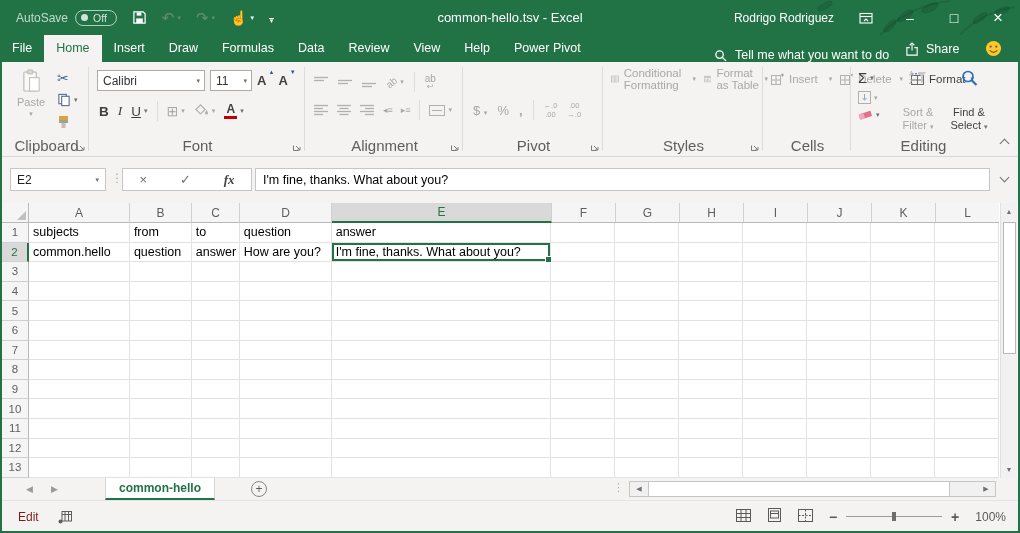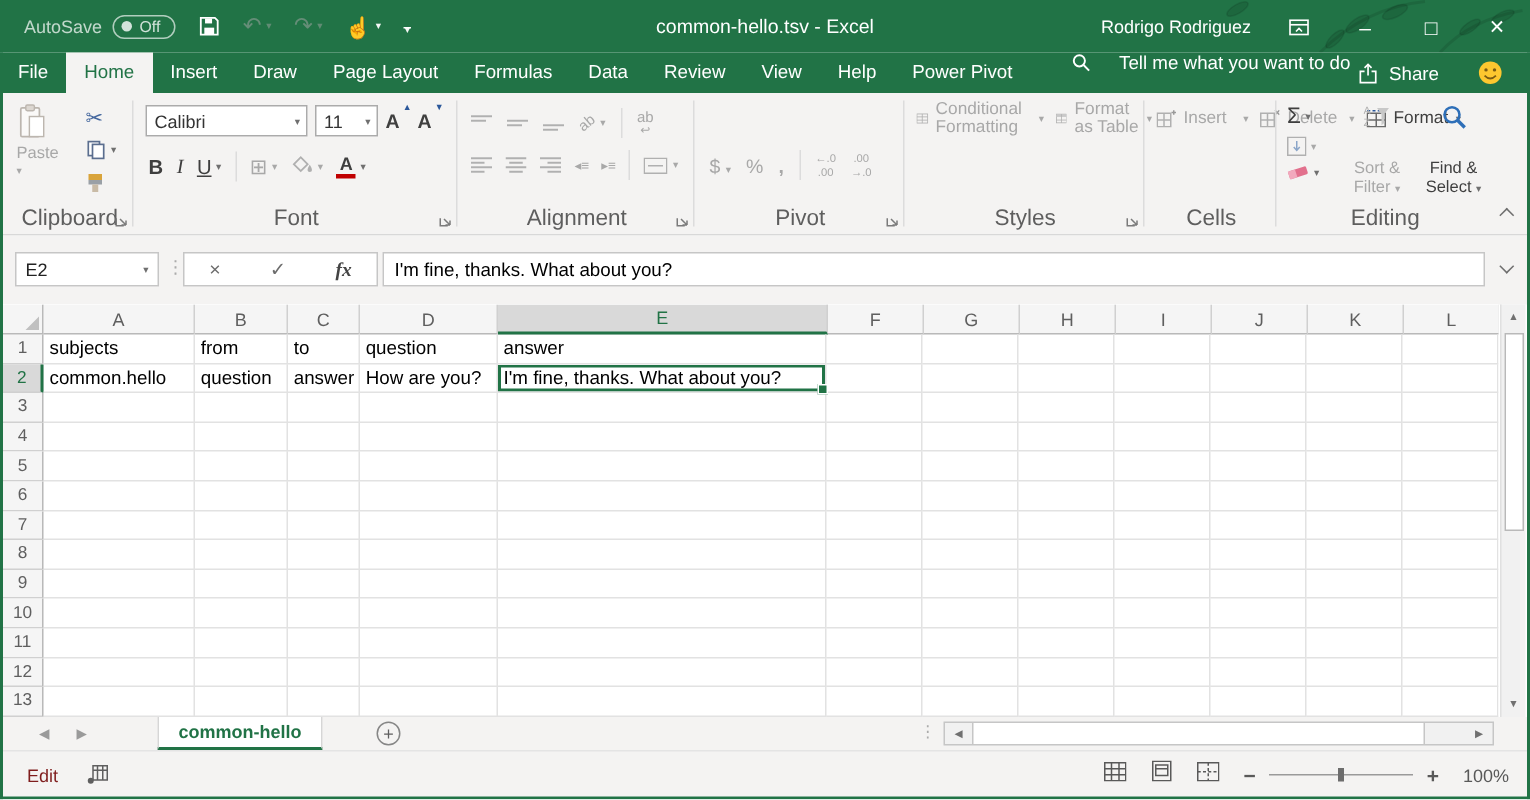--- a/index.html
+++ b/index.html
@@ -18,38 +18,38 @@
   .qcaret{font-size:7px;opacity:.95;}
   .title{position:absolute;left:0;right:0;top:0;height:35px;display:flex;align-items:center;justify-content:center;
          font-size:13px;z-index:1;}
   .tb-right{position:absolute;right:0;top:0;height:35px;display:flex;align-items:center;z-index:2;}
   .user{font-size:12px;margin-right:10px;}
   .winbtn{width:44px;height:35px;display:flex;align-items:center;justify-content:center;font-size:14px;color:#fff;}
   
   .tabrow{position:absolute;top:35px;left:0;right:0;height:27px;background:#217346;display:flex;align-items:stretch;}
   .rtab{padding:0 12px;line-height:27px;font-size:12.5px;color:#fff;white-space:nowrap;}
   .rtab.active{background:#f4f3f2;color:#217346;}
-  .tellme{position:absolute;left:714px;top:0;height:27px;display:flex;align-items:flex-start;gap:19px;color:#fff;font-size:12.5px;}
+  .tellme{position:absolute;left:714px;top:0;height:27px;display:flex;align-items:flex-end;gap:8px;color:#fff;font-size:12.5px;}
   .sharebox{position:absolute;left:905px;top:0;height:27px;display:flex;align-items:center;gap:6px;color:#fff;font-size:12.5px;}
   .smileybox{position:absolute;left:985px;top:5px;height:17px;}
   
   .ribbon{position:absolute;top:62px;left:2px;right:2px;height:95px;background:#f4f3f2;border-bottom:1px solid #d8d8d8;
           box-sizing:border-box;color:#3f3f3f;}
   .rgroup{position:absolute;top:0;bottom:0;}
   .gsep{position:absolute;top:5px;bottom:5px;width:1px;background:#dcdcdc;}
   .glabel{position:absolute;bottom:2px;left:0;right:0;text-align:center;font-size:15px;color:#5e5e5e;}
   .launcher{position:absolute;right:3px;bottom:4px;}
   .dis{color:#a8a8a8 !important;}
   .car{font-size:7px;color:#6f6f6f;font-weight:normal;font-style:normal;}
   .dis .car,.car.dis{color:#b8b8b8;}
   .rg-clip{left:2px;width:85px;}   .rg-font{left:88px;width:215px;}
   .rg-align{left:304px;width:157px;} .rg-num{left:462px;width:139px;}
   .rg-styles{left:602px;width:159px;} .rg-cells{left:762px;width:87px;}
   .rg-edit{left:850px;width:143px;}
-  .paste-btn{position:absolute;left:7px;top:7px;width:40px;display:flex;flex-direction:column;gap:2px;
+  .paste-btn{position:absolute;left:7px;top:7px;width:40px;display:flex;flex-direction:column;align-items:center;gap:2px;
              font-size:11px;color:#a8a8a8;}
   .clip-mini{position:absolute;left:53px;top:9px;display:flex;flex-direction:column;gap:8px;align-items:flex-start;}
   .mini-item{display:flex;align-items:center;gap:3px;}
   .font-row1{position:absolute;left:7px;top:8px;display:flex;gap:5px;align-items:center;}
   .font-row2{position:absolute;left:9px;top:39px;display:flex;gap:9px;align-items:center;font-size:13.5px;color:#3f3f3f;}
   .combo{height:21px;background:#fff;border:1px solid #ababab;display:flex;align-items:center;font-size:12px;color:#333;
          box-sizing:border-box;}
   .combo .ctext{flex:1;padding-left:5px;white-space:nowrap;overflow:hidden;}
   .combo .car{padding:0 4px;}
   .fbold{font-weight:bold;}
@@ -209,21 +209,20 @@
       <span class="winbtn" style="font-size:17px;">×</span>
     </div>
   </div>
 
   <div class="tabrow">
     <div id="ribbon-tabs" style="display:flex;">
         <div class="rtab">File</div>
         <div class="rtab active">Home</div>
         <div class="rtab">Insert</div>
         <div class="rtab">Draw</div>
-        <div class="rtab">Page Layout</div>
         <div class="rtab">Formulas</div>
         <div class="rtab">Data</div>
         <div class="rtab">Review</div>
         <div class="rtab">View</div>
         <div class="rtab">Help</div>
         <div class="rtab">Power Pivot</div>
       </div>
     <div class="tellme">
       <svg width="13" height="13" viewBox="0 0 14 14" fill="none" stroke="#fff" stroke-width="1.4">
         <circle cx="6" cy="6" r="4"></circle>

